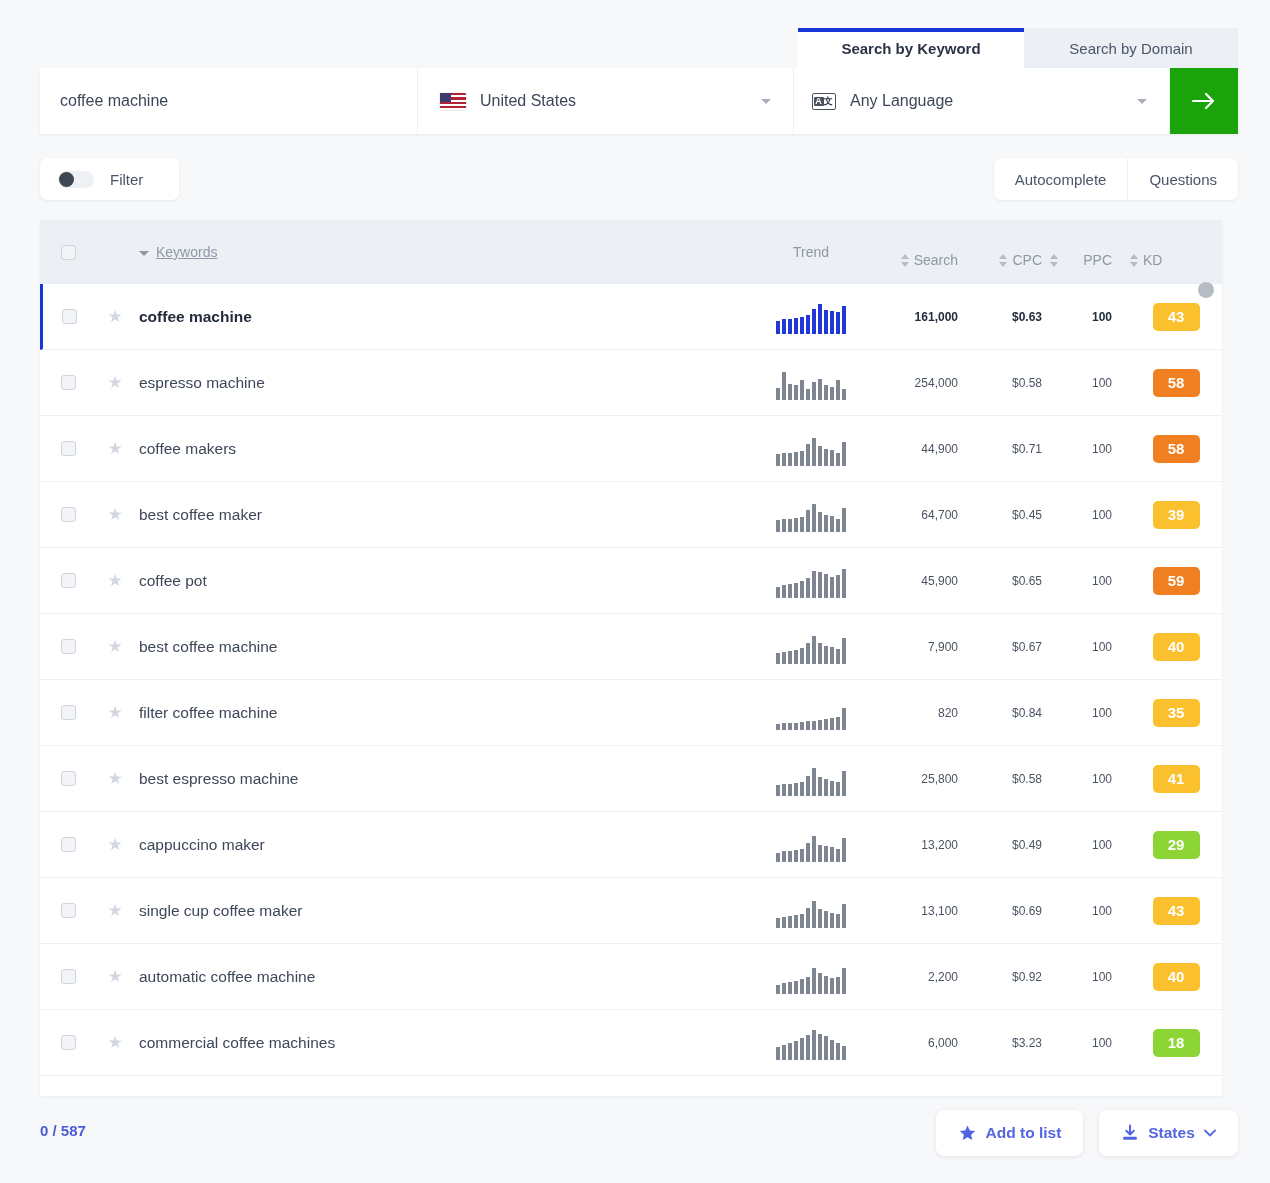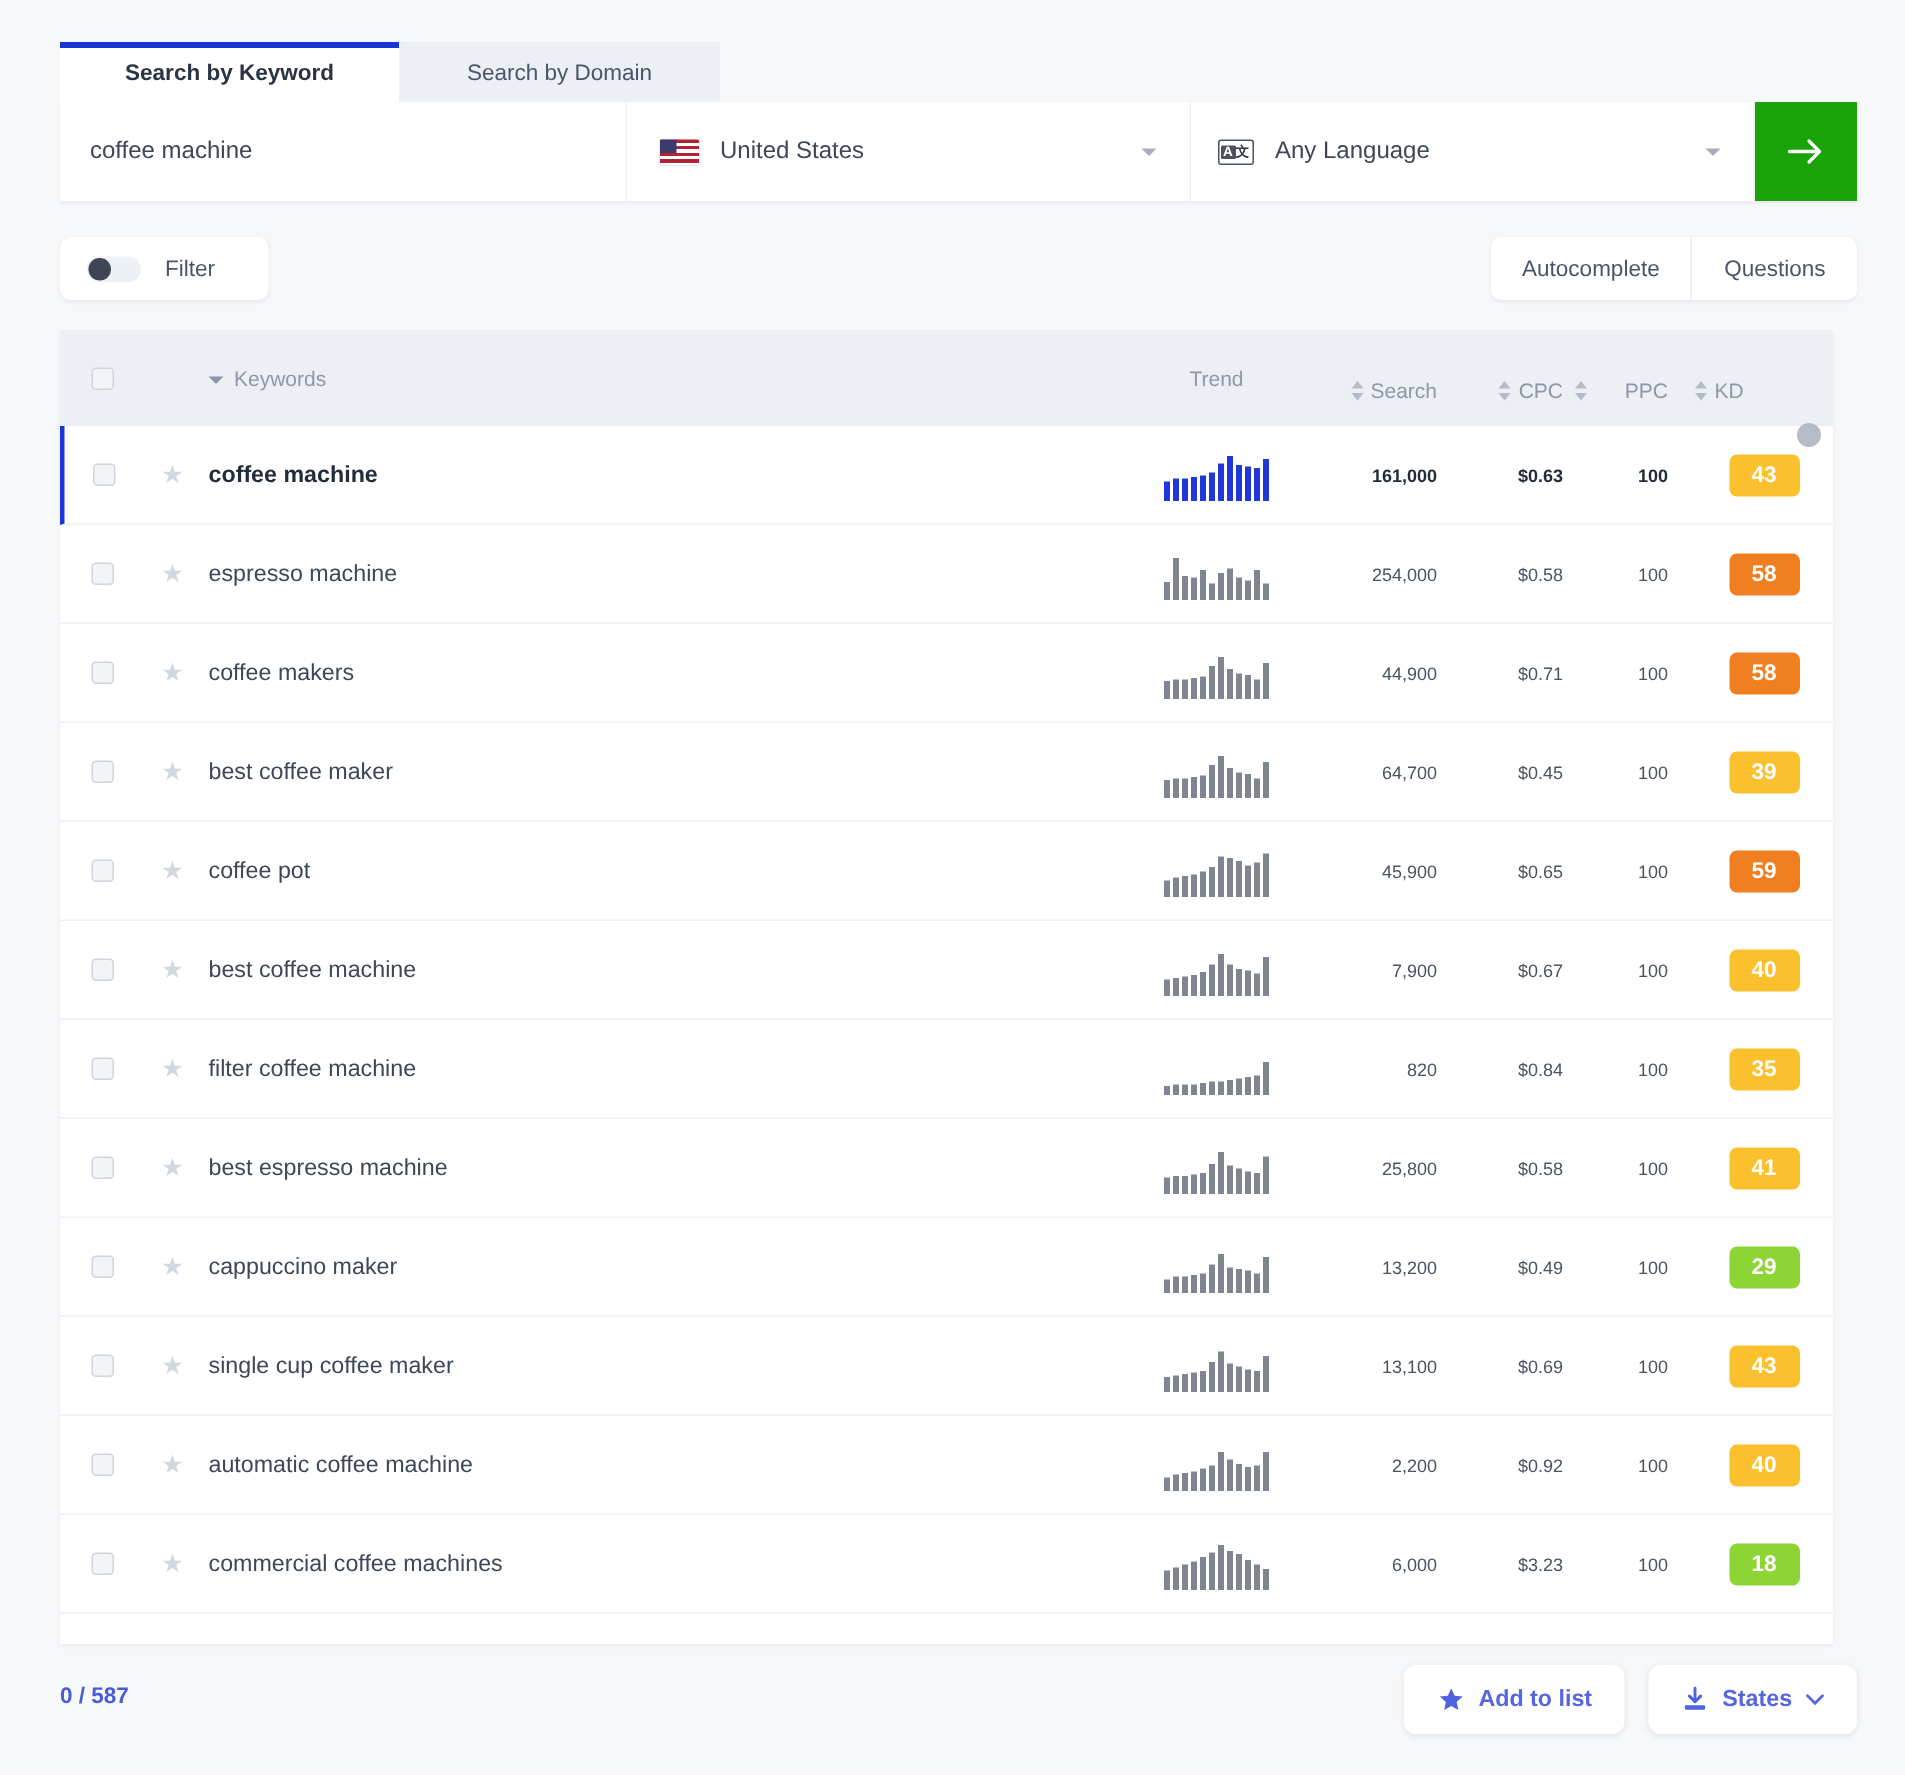--- a/index.html
+++ b/index.html
@@ -8,21 +8,21 @@
     background: #f7f8fa;
     font-family: "Liberation Sans", sans-serif;
     -webkit-font-smoothing: antialiased;
   }
   body { position: relative; overflow: hidden; }
 
   
   .search-panel {
     position: absolute; left: 40px; top: 28px; width: 1198px;
   }
-  .tabs-row { display: flex; height: 40px; }
+  .tabs-row { display: flex; height: 40px; justify-content: flex-end; }
   .tab-top {
     position: relative;
     display: flex; align-items: center; justify-content: center;
     font-size: 15px; font-weight: bold; color: #2b3445;
     background: #ffffff; width: 226px; height: 40px;
     cursor: pointer;
   }
   .tab-top::before {
     content: ""; position: absolute; left: 0; right: 0; top: 0; height: 4px;
     background: #1836d6;
@@ -262,21 +262,21 @@
     </div>
   </div>
 </div>
 
 <div class="table-card">
   <div class="thead">
     <div class="c-check">
       <span class="cb"></span>
     </div>
     <div class="c-star"></div>
-    <div class="c-kw" style="color:#8f98a6;font-size:14px;">
+    <div class="c-kw" style="color:#8f98a6;font-size:14px;text-decoration:underline;">
       <span class="kwcaret"></span><span>Keywords</span>
     </div>
     <div class="c-trend">
       <span>Trend</span>
     </div>
     <div class="c-search th-sort" style="display:flex;justify-content:flex-end;">
       <span class="sortglyph"></span>
         <span>Search</span>
     </div>
     <div class="c-cpc th-sort" style="display:flex;justify-content:flex-end;">

